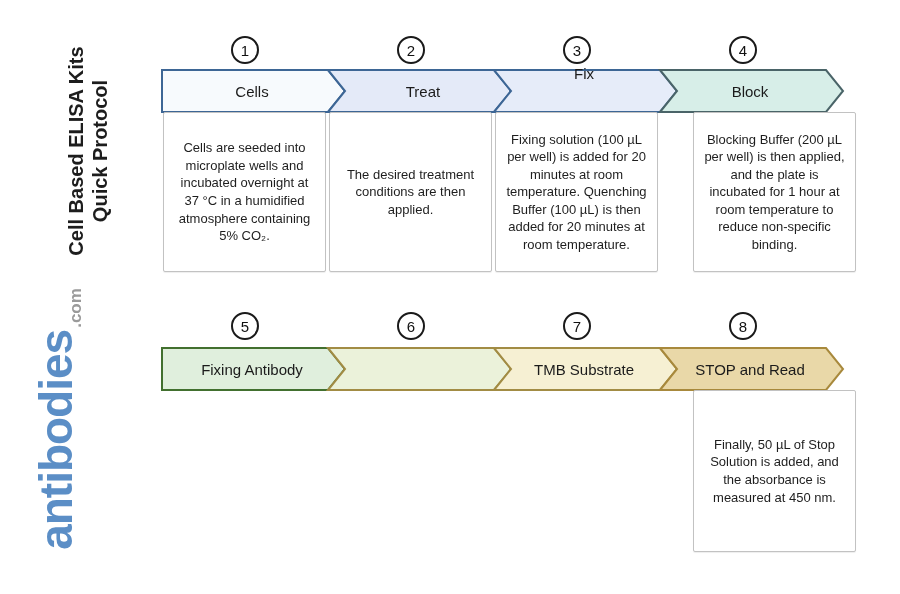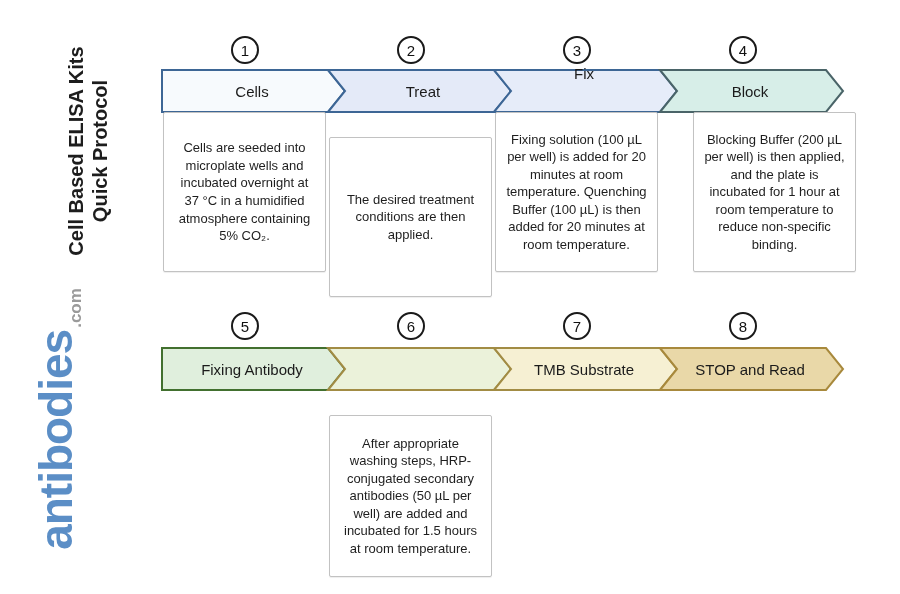--- a/index.html
+++ b/index.html
@@ -102,21 +102,21 @@
     justify-content: center;
     text-align: center;
     font-size: 13px;
     line-height: 1.35;
     padding: 6px 9px;
     color: #1e1e1e;
   }
   .row1-box { top: 112px; height: 160px; }
   .row2-box { top: 390px; height: 162px; }
   .c0 { left: 0px; }   .c1 { left: 171px; } .c2 { left: 332px; } .c3 { left: 498px; }
-  .b0 { left: 1px; }   .b1 { left: 167px; margin-top: 25px; } .b2 { left: 333px; } .b3 { left: 499px; margin-left: 32px; }
+  .b0 { left: 1px; }   .b1 { left: 167px; } .b2 { left: 333px; } .b3 { left: 499px; margin-left: 32px; }
   .n0 { left: 69px; }  .n1 { left: 235px; } .n2 { left: 401px; } .n3 { left: 567px; }
 </style>
 </head>
 <body>
 
 <div class="canvas">
 
   <div class="v-title" style="color: rgb(29, 29, 29);">
     <div>Cell Based ELISA Kits</div>
     <div>Quick Protocol</div>
@@ -183,18 +183,18 @@
       <polygon points="1,1 167,1 184,22 167,43 1,43" stroke-width="2" stroke-linejoin="miter" fill="#e0efdd" stroke="#42702f"></polygon>
       <polygon points="167,1 333,1 350,22 333,43 167,43 184,22" stroke-width="2" stroke-linejoin="miter" fill="#ebf2da" stroke="#a28c44"></polygon>
       <polygon points="333,1 499,1 516,22 499,43 333,43 350,22" stroke-width="2" stroke-linejoin="miter" fill="#f6f0d3" stroke="#a28c44"></polygon>
       <polygon points="499,1 665,1 682,22 665,43 499,43 516,22" stroke-width="2" stroke-linejoin="miter" fill="#e9d8a8" stroke="#a8893c"></polygon>
     </svg>
 
     <div class="arrow-label c0" style="top:347px">Fixing Antibody</div>
     <div class="arrow-label c3" style="top:347px">STOP and Read</div>
     <div class="arrow-label c2" style="top:347px">TMB Substrate</div>
 
-    <div class="desc-box row2-box b1">
-        <span>After appropriate washing steps, HRP-conjugated secondary antibodies (50 µL per well) are added and incubated for 1.5 hours at room temperature.</span>
+    <div class="desc-box row2-box b3">
+        <span>Finally, 50 µL of Stop Solution is added, and the absorbance is measured at 450 nm.</span>
       </div>
 
   </div>
 </div>
 
 </body></html>

